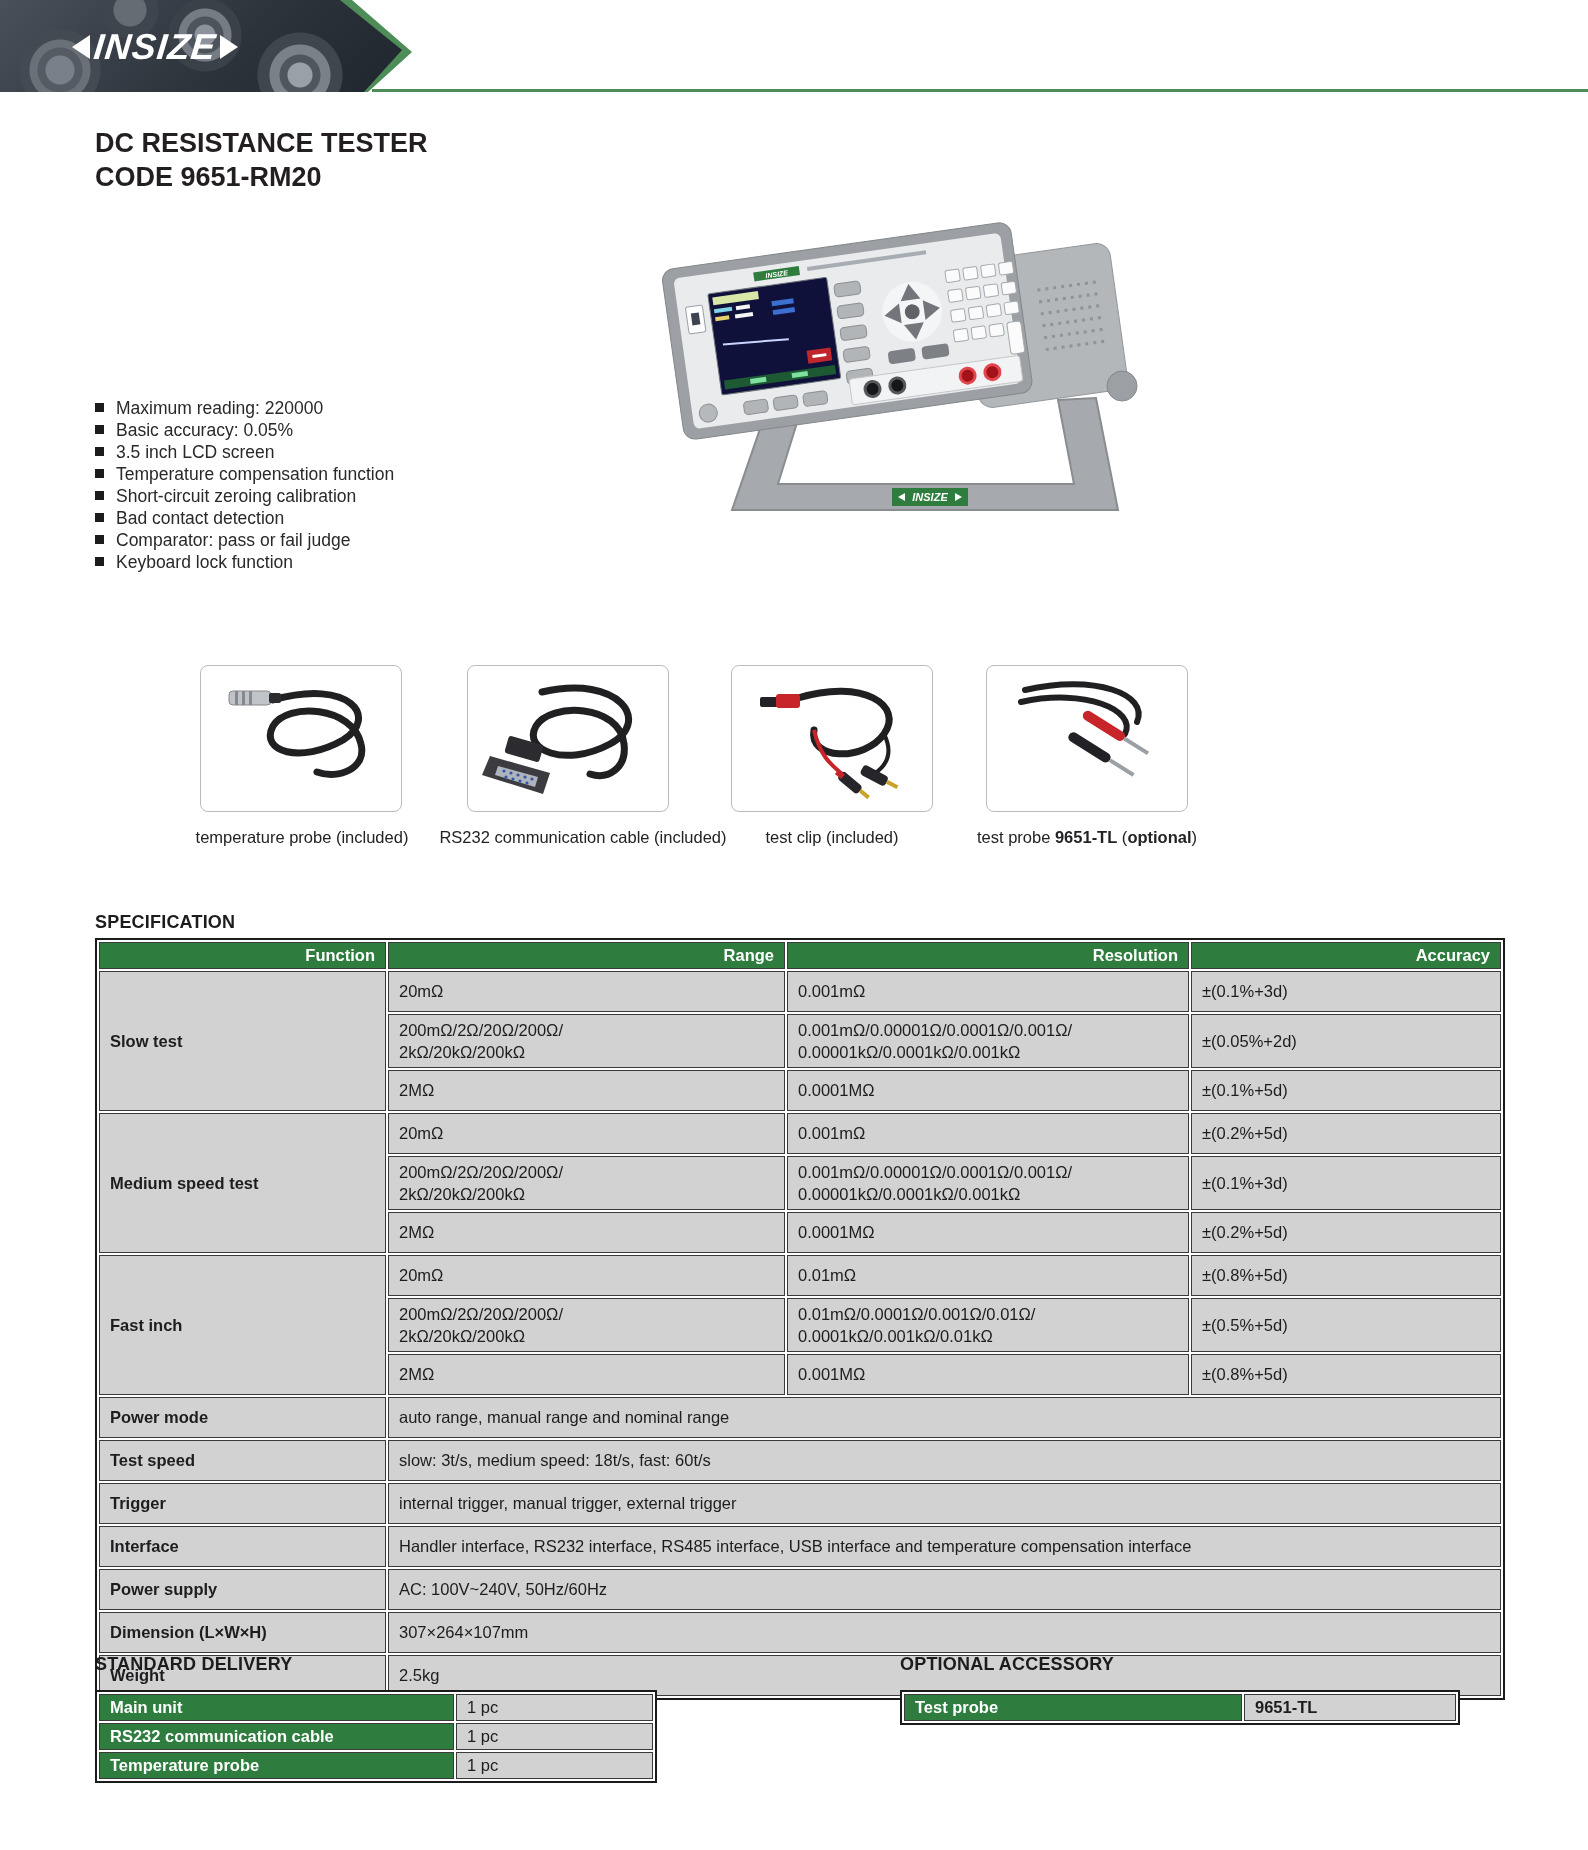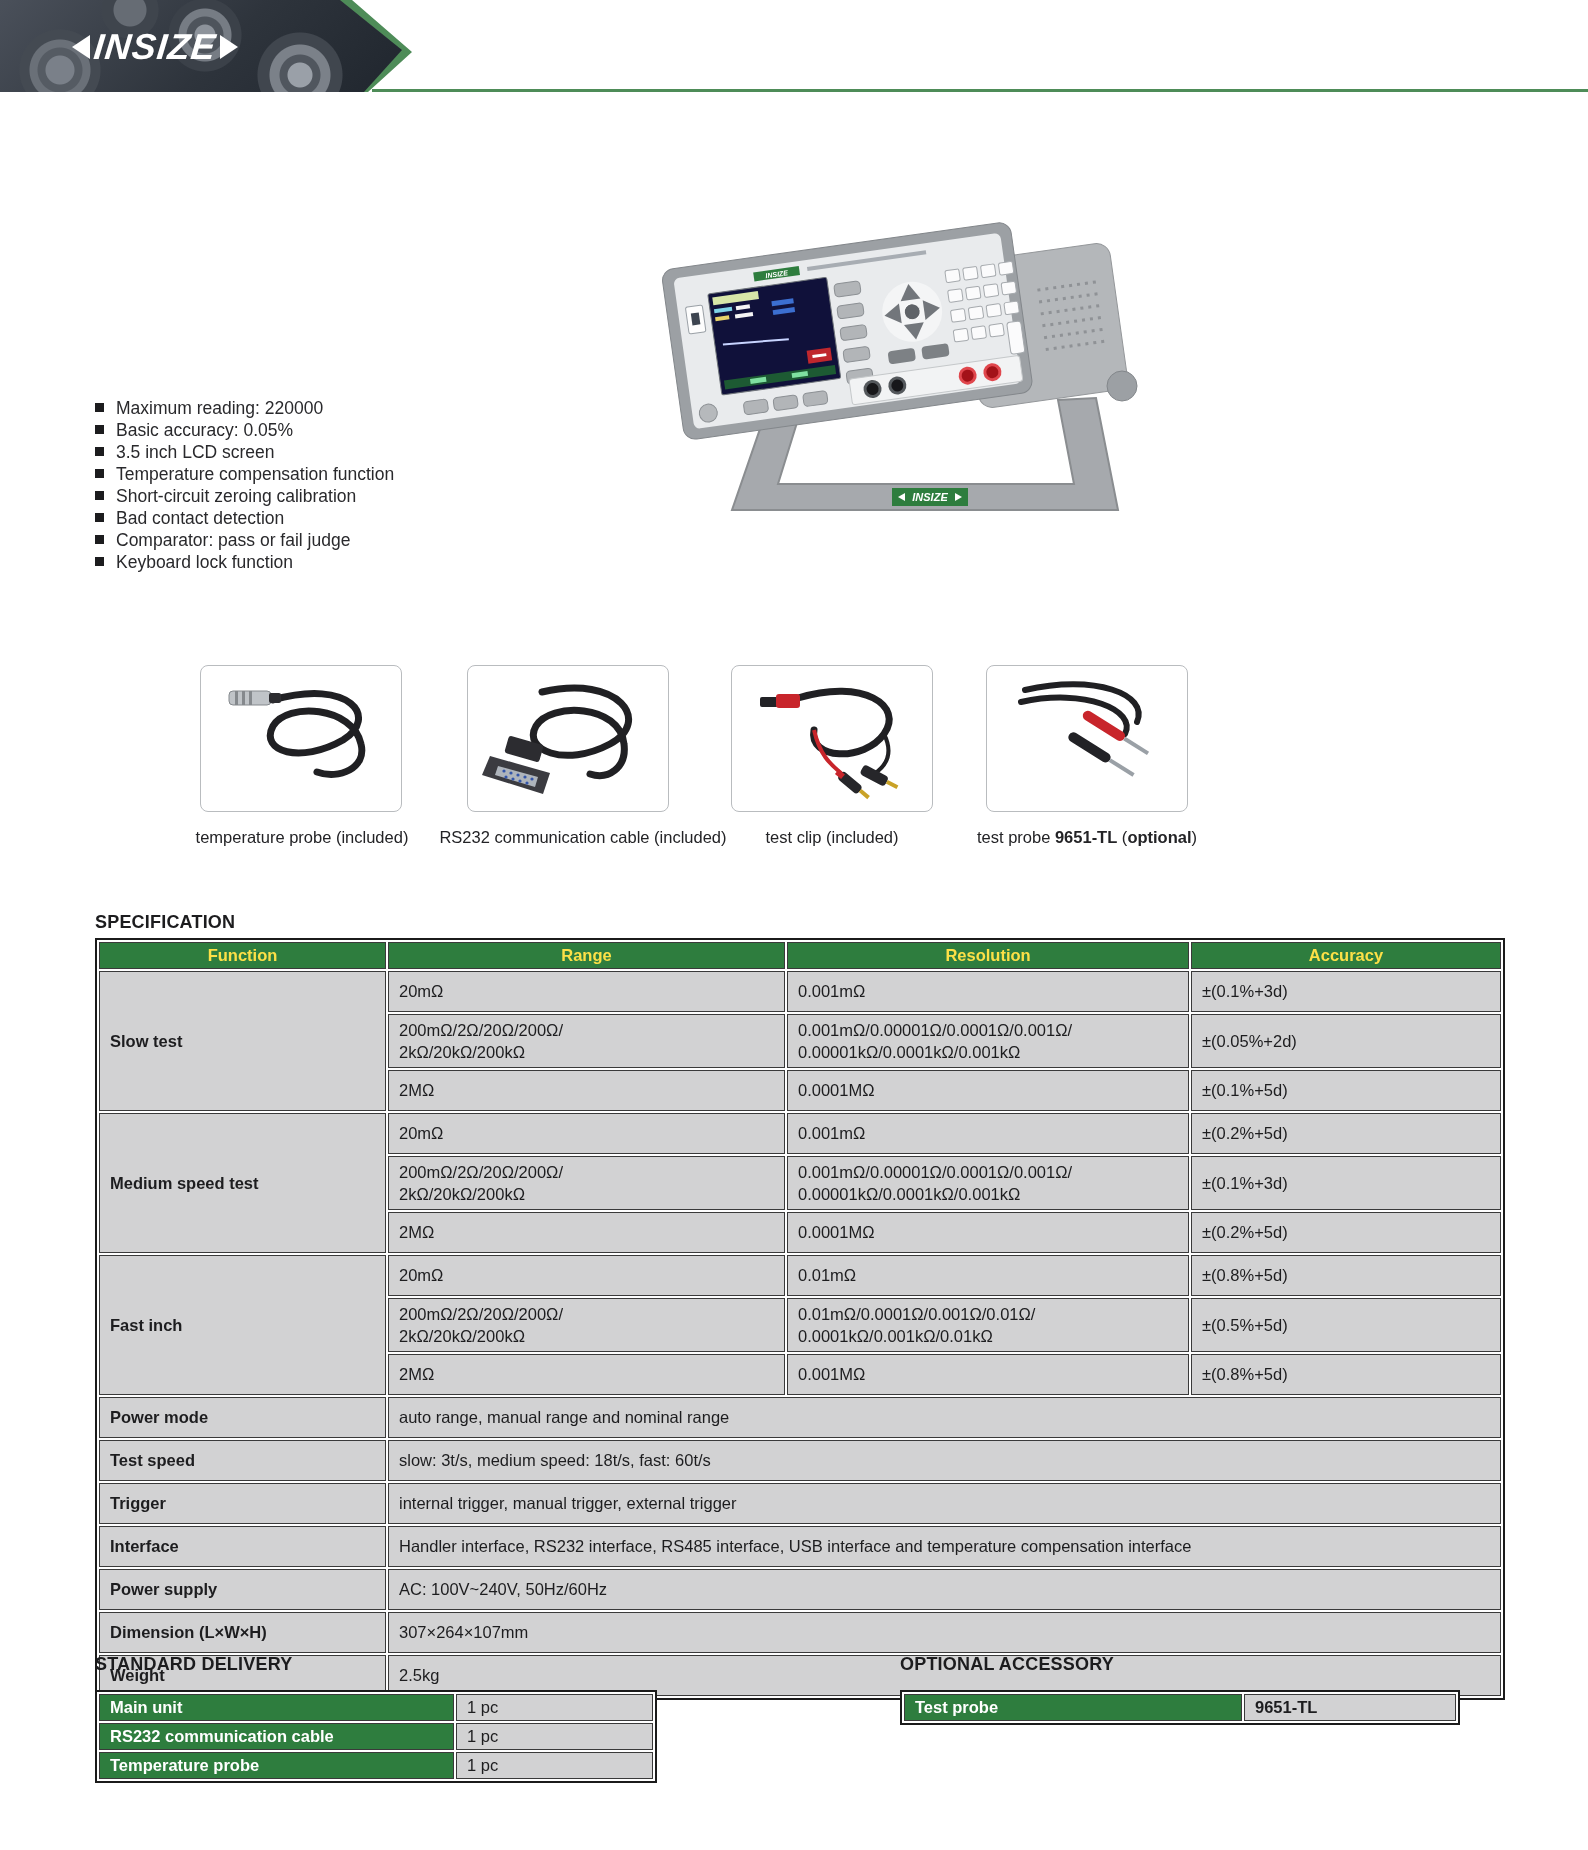--- a/index.html
+++ b/index.html
@@ -45,21 +45,21 @@
              border:1px solid #b9bcbf; border-radius:8px; overflow:hidden; }
   .acc-caption { position:absolute; top:828px; width:260px; text-align:center; font-size:16.5px; color:#232326; }
   .b { font-weight:bold; }
 
   
   .sec-heading { position:absolute; font-size:18px; font-weight:bold; color:#1c1c1e; letter-spacing:0.2px; }
 
   
   table.grid { border-collapse:separate; border-spacing:2px; background:#fff; border:2px solid #1b1b1b; }
   table.grid th, table.grid td { border:1px solid #3a3a3a; font-size:16.5px; vertical-align:middle; }
-  table.grid th { background:#2E7D3E; color:#fde047; text-align:center; font-weight:bold; padding:3px 10px; height:26px; }
+  table.grid th { background:#2E7D3E; color:#ffffff; text-align:right; font-weight:bold; padding:3px 10px; height:26px; }
   table.grid td { background:#D2D2D3; color:#1d1d1f; padding:2px 10px; }
   #spec-table { position:absolute; left:95px; top:938px; width:1400px; table-layout:fixed; }
   #spec-table td.fn { font-weight:bold; }
   #spec-table .row-s td { height:41px; }
   #spec-table .row-d td { height:54px; }
   td.pre { white-space:pre-line; line-height:22px; }
 
   #sd-table  { position:absolute; left:95px;  top:1690px; width:560px; table-layout:fixed; }
   #oa-table  { position:absolute; left:900px; top:1690px; width:558px; table-layout:fixed; }
   #sd-table td, #oa-table td { height:27px; }
@@ -76,20 +76,24 @@
     <div class="hdr-chevron"></div>
     <div class="hdr-photo"></div>
     <div class="logo">
       <span class="tri tri-left"></span>
       <span class="logo-text">INSIZE</span>
       <span class="tri tri-right"></span>
     </div>
     <div class="hdr-line"></div>
   </div>
 
+  <div id="title">
+    <div>DC RESISTANCE TESTER</div>
+    <div>CODE 9651-RM20</div>
+  </div>
 
   <div id="features">
     <div class="feature">
         <span class="bullet"></span>
         <span>Maximum reading: 220000</span>
       </div>
     <div class="feature">
         <span class="bullet"></span>
         <span>Basic accuracy: 0.05%</span>
       </div>

